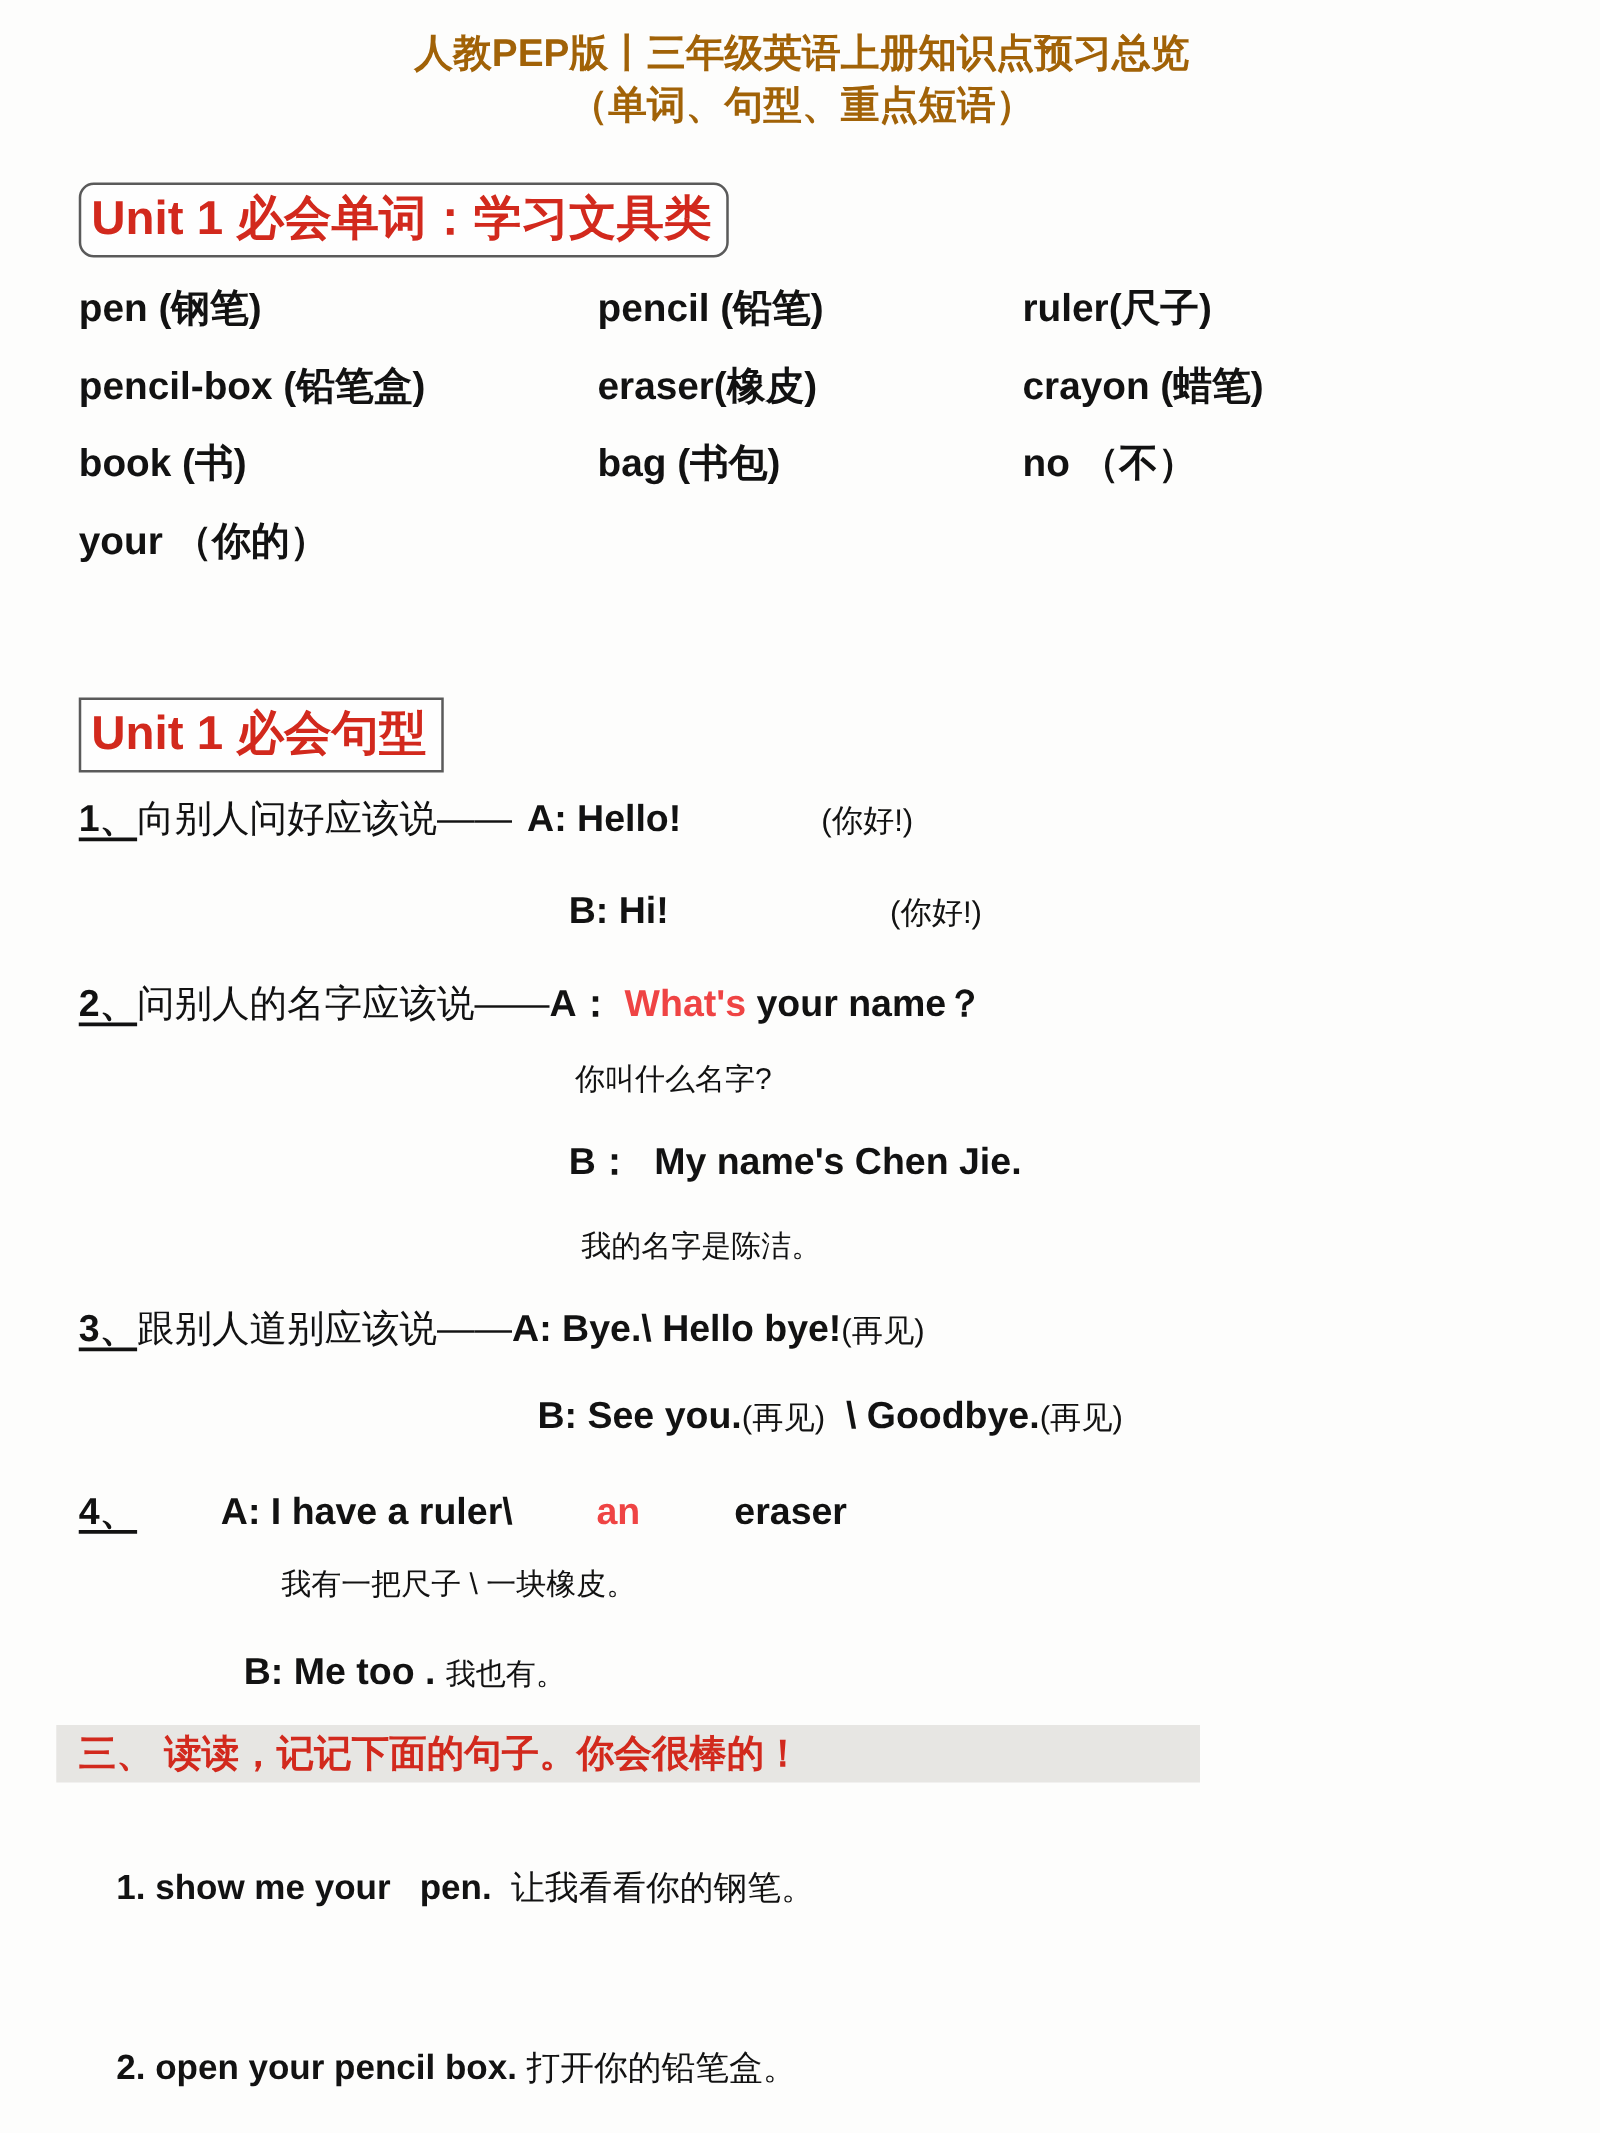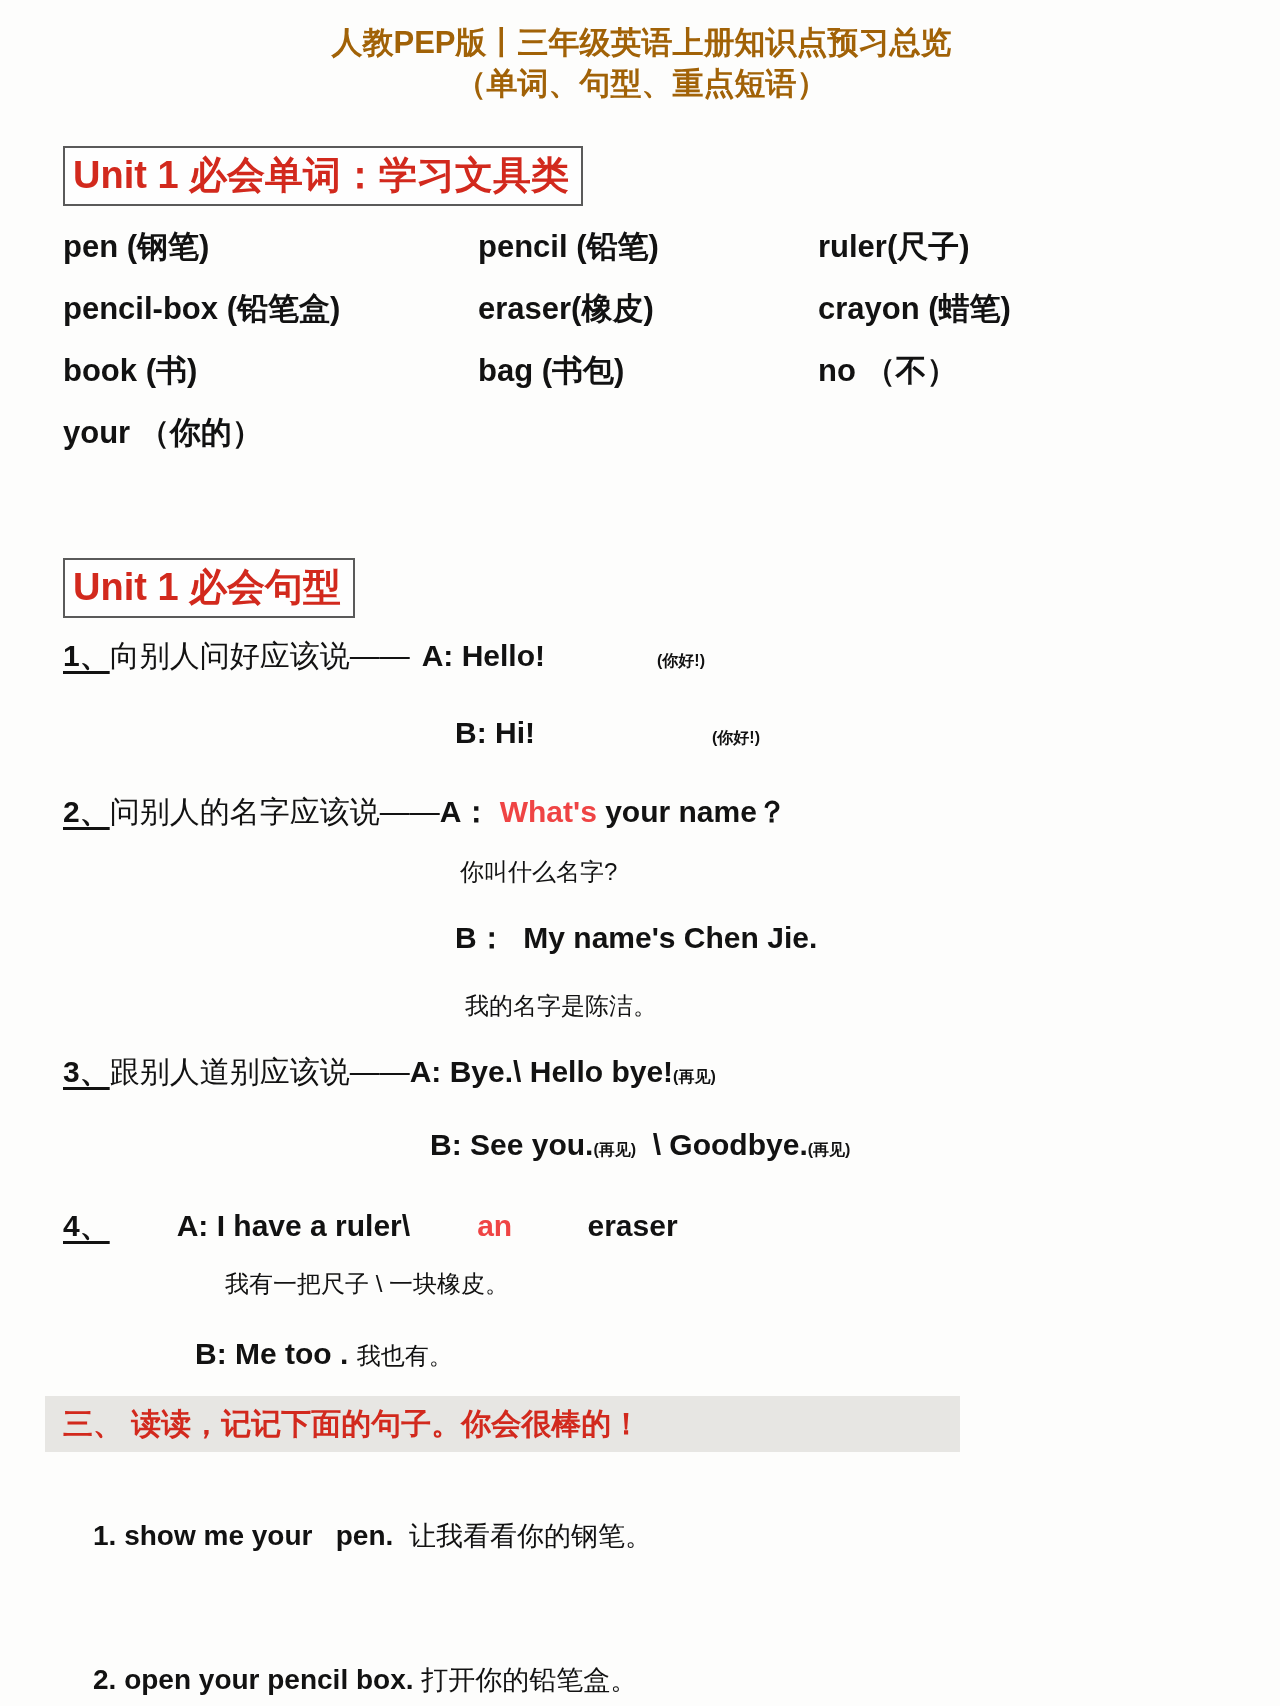--- a/index.html
+++ b/index.html
@@ -25,21 +25,21 @@
   .unit-box{
     display:inline-block;
     border:2px solid #5a5a5a;
     background:#fefefe;
     color:#d2291d;
     font-weight:bold;
     font-size:38px;
     line-height:50px;
     padding:2px 12px 4px 8px;
   }
-  .unit-box-1{margin-top:42px;}
+  .unit-box-1{margin-top:42px;border-radius:12px;}
   .unit-box-2{margin-top:94px;}
 
   
   .vocab-grid{
     margin-top:10px;
     display:grid;
     grid-template-columns:415px 340px 1fr;
   }
   .vocab-cell{
     height:62px;
@@ -50,21 +50,21 @@
     white-space:pre-wrap;
   }
 
   
   .line{font-size:30px;line-height:44px;white-space:pre-wrap;display:flex;align-items:baseline;}
   .zh-line{font-size:24px;line-height:40px;font-weight:normal;white-space:pre-wrap;}
   .num{font-weight:bold;text-decoration:underline;text-decoration-thickness:3px;text-underline-offset:5px;}
   .prompt{font-weight:normal;}
   .en-b{font-weight:bold;}
   .red{color:#ef4444;}
-  .note{font-size:16px;font-weight:bold;}
+  .note{font-size:25px;font-weight:normal;}
 
   .l-item1a{margin-top:16px;}
   .l-item1b{margin-top:28px;padding-left:392px;}
   .l-item2a{margin-top:30px;}
   .l-item2zh{margin-top:18px;padding-left:397px;}
   .l-item2b{margin-top:24px;padding-left:392px;}
   .l-item2bzh{margin-top:26px;padding-left:402px;}
   .l-item3a{margin-top:24px;}
   .l-item3b{margin-top:24px;padding-left:367px;}
   .l-item4a{margin-top:32px;}
@@ -73,21 +73,21 @@
   .l-item4b{margin-top:28px;padding-left:132px;}
   .gap-a{margin-left:12px;}
   .gap-note1{margin-left:112px;}
   .gap-note2{margin-left:177px;}
 
   
   .practice-header{
     margin-top:20px;
     margin-left:-18px;
     width:915px;
-    height:56px;
+    height:46px;
     background:#e7e6e3;
     color:#d2291d;
     font-weight:bold;
     font-size:30px;
     display:flex;
     align-items:center;
     padding-left:18px;
     box-sizing:border-box;
     white-space:pre-wrap;
   }

